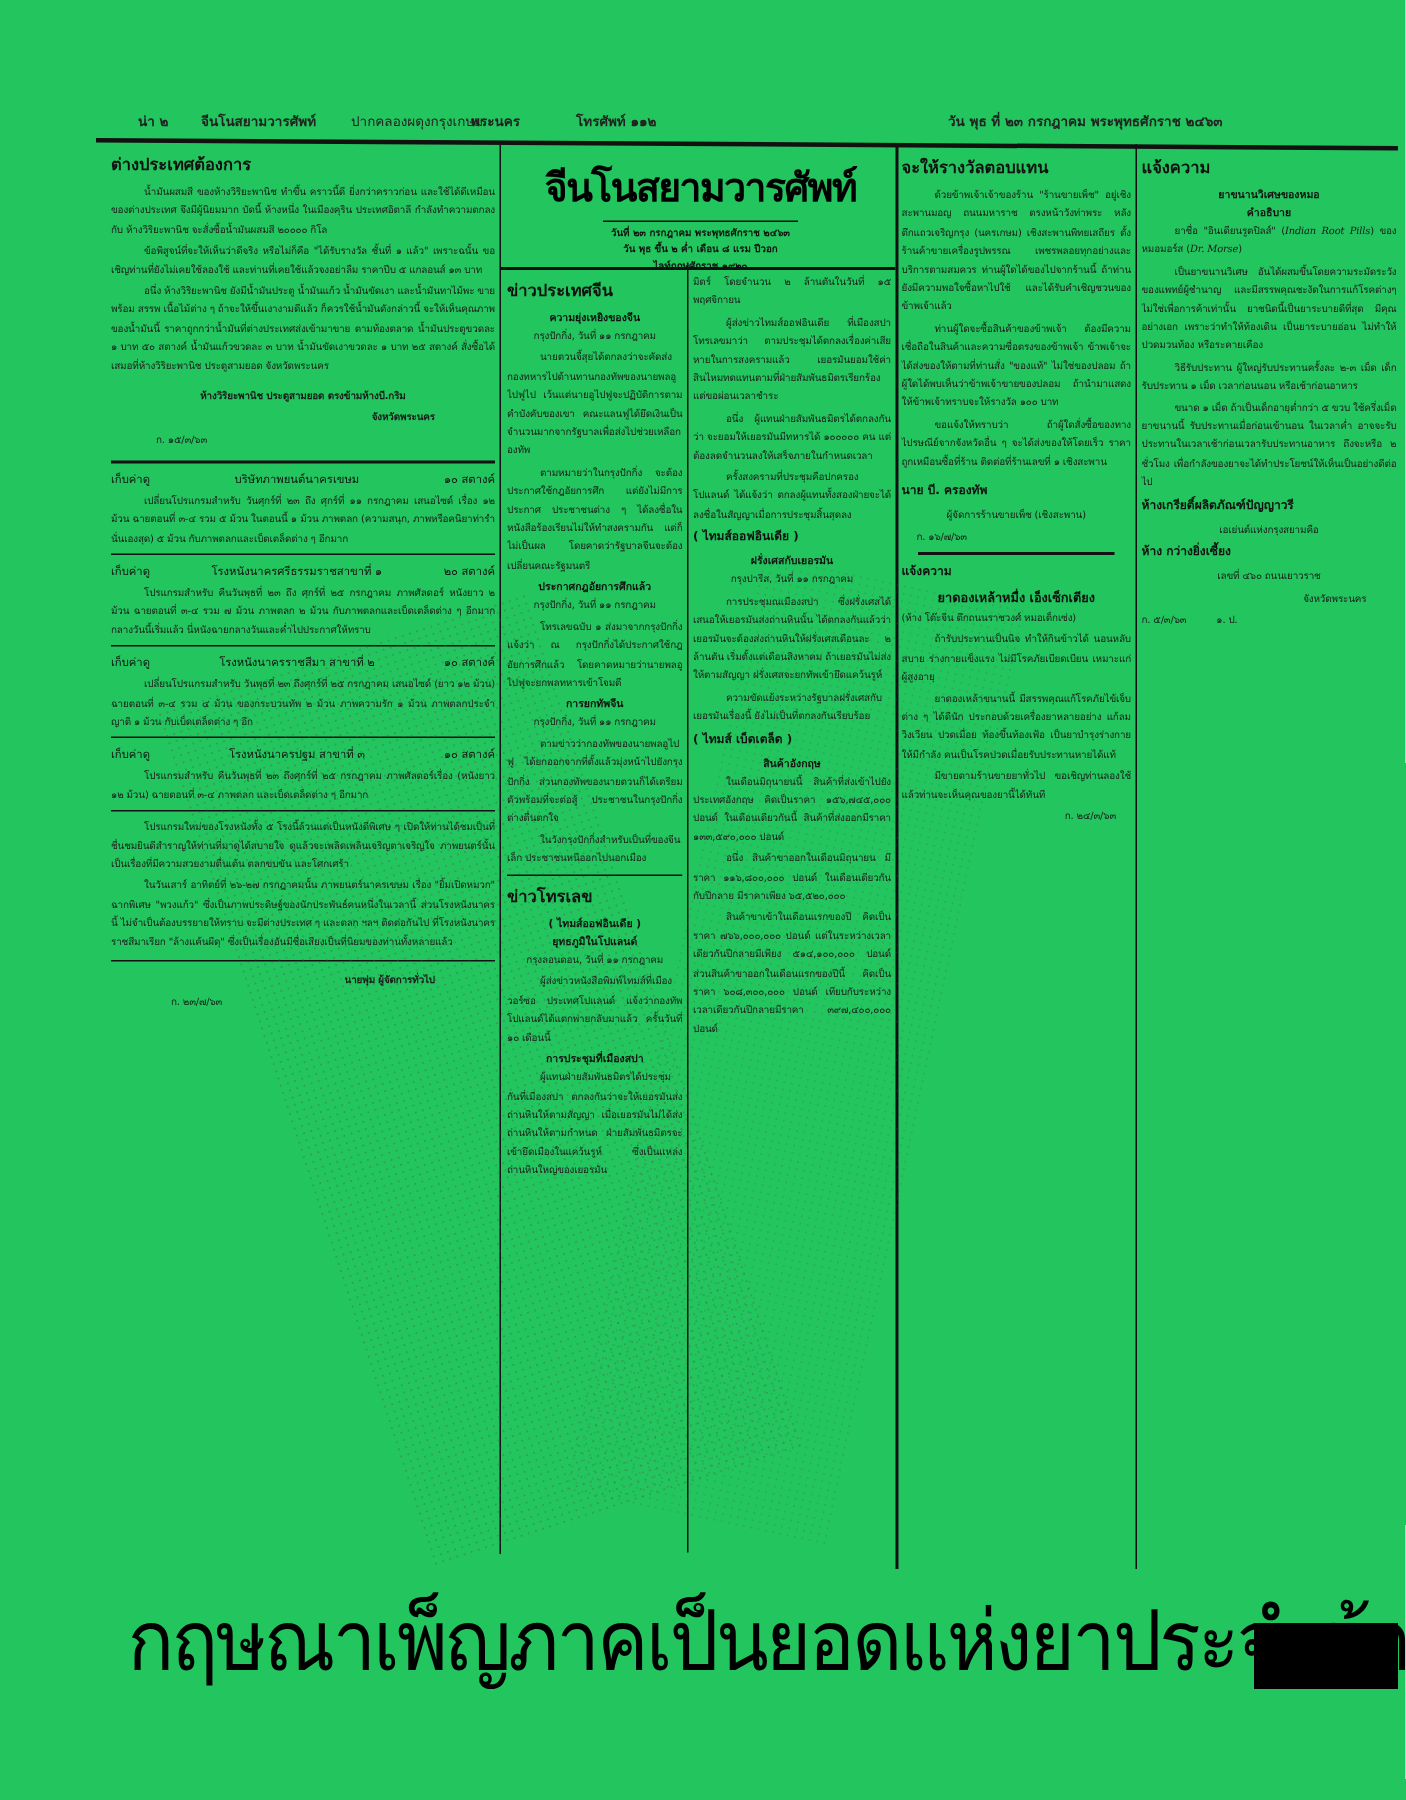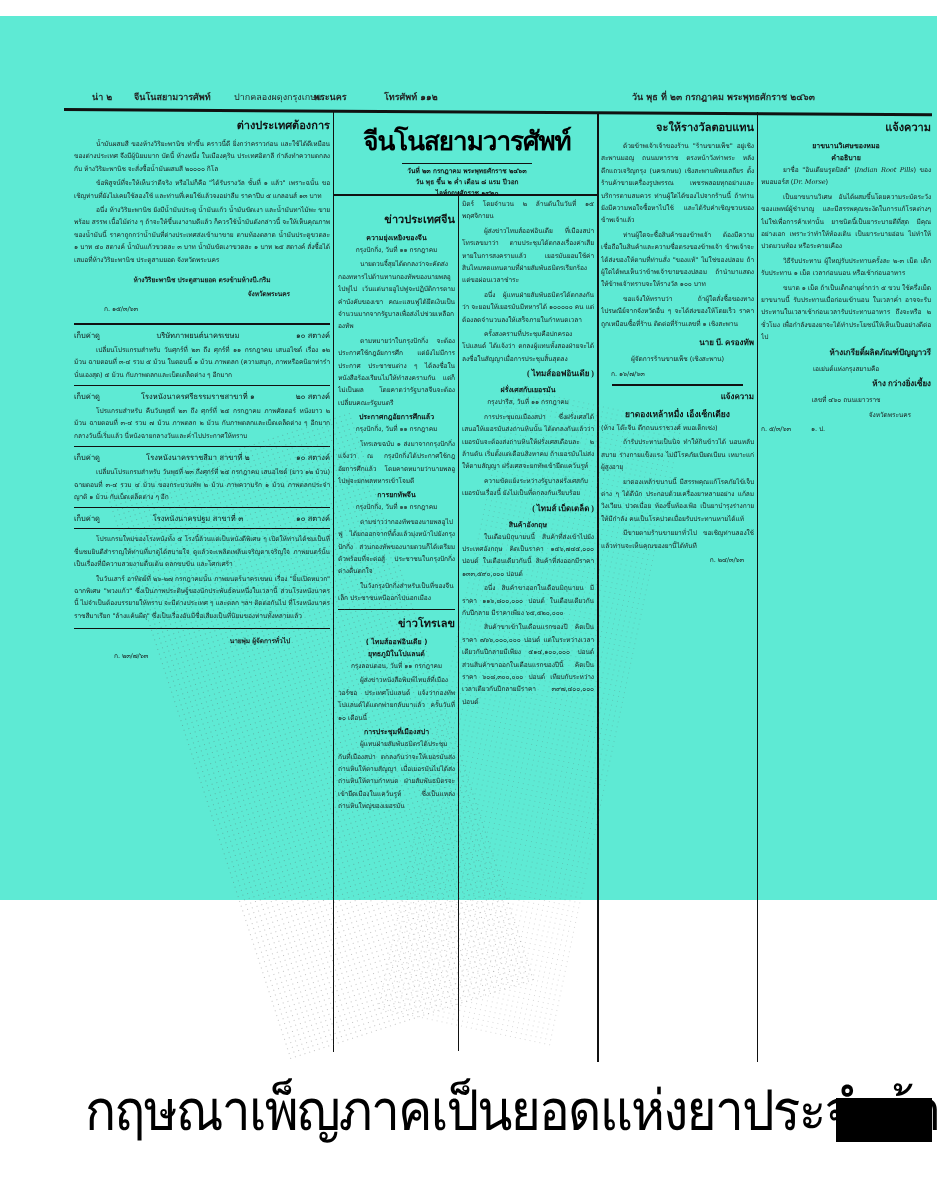--- a/index.html
+++ b/index.html
@@ -1,27 +1,27 @@
 <!DOCTYPE html>
 <html><head>
 <meta charset="utf-8">
 <style>
   html, body { margin:0; padding:0; background:#ffffff; }
   body { width:937px; height:1200px; position:relative; overflow:hidden;
          font-family:"DejaVu Sans", sans-serif; color:#111; }
-  .page { position:absolute; left:0; top:0; width:937px; height:884px; background:#5eead4;margin-top:16px; }
+  .page { position:absolute; left:0; top:0; width:937px; height:1200px; background:#22c55e; }
   .running-head { position:absolute; top:72px; left:92px; right:24px; height:20px;
                   font-size:9px; font-weight:bold; color:#222; }
   .running-head span { position:absolute; top:2px; white-space:nowrap; }
   .rule { position:absolute; background:#111; }
   .col { position:absolute; overflow:hidden; }
   .col p { margin:0 0 2px 0; font-size:6.6px; line-height:12.4px; text-align:justify;
            letter-spacing:-0.1px; color:#1a1a1a; }
   .col p.indent { text-indent:22px; }
-  .h { text-align:right; font-weight:bold; margin:2px 0 4px 0; color:#111;font-family:Liberation Serif, serif; }
+  .h { text-align:left; font-weight:bold; margin:2px 0 4px 0; color:#111; }
   .h2 { font-size:11px; }
   .h3 { font-size:8px; }
   .center { text-align:center !important; }
   .right { text-align:right !important; }
   .sub { font-size:7px; text-align:center; margin:1px 0; font-weight:bold; }
   .masthead { text-align:center; }
   .masthead .title { font-family:"DejaVu Serif", serif; font-size:26px; font-weight:bold;
                      letter-spacing:-1px; margin-top:6px; color:#000; }
   .masthead .line { font-size:6.5px; font-weight:bold; line-height:11px; }
   .eng { font-family:"DejaVu Serif", serif; font-weight:bold; font-size:11px; line-height:14px; text-align:center; }
@@ -94,39 +94,40 @@
         </div>
       <p class="indent">เปลี่ยนโปรแกรมสำหรับ วันพุธที่ ๒๓ ถึงศุกร์ที่ ๒๕ กรกฎาคม เสนอไซด์ (ยาว ๑๒ ม้วน) ฉายตอนที่ ๓-๔ รวม ๔ ม้วน ของกระบวนทัพ ๒ ม้วน ภาพความรัก ๑ ม้วน ภาพตลกประจำญาติ ๑ ม้วน กับเบ็ดเตล็ดต่าง ๆ อีก</p>
     </div>
     <div class="rule" style="position:relative;height:1px;width:100%;margin:4px 0"></div>
     <div>
       <div class="notice-row">
           <span>เก็บค่าดู</span>
           <span>โรงหนังนาครปฐม สาขาที่ ๓</span>
           <span>๑๐ สตางค์</span>
         </div>
+      <p class="indent">โปรแกรมสำหรับ คืนวันพุธที่ ๒๓ ถึงศุกร์ที่ ๒๕ กรกฎาคม ภาพศัลดอร์เรื่อง (หนังยาว ๑๒ ม้วน) ฉายตอนที่ ๓-๔ ภาพตลก และเบ็ดเตล็ดต่าง ๆ อีกมาก</p>
     </div>
     <div class="rule" style="position:relative;height:1px;width:100%;margin:4px 0"></div>
     <p class="indent">โปรแกรมใหม่ของโรงหนังทั้ง ๕ โรงนี้ล้วนแต่เป็นหนังดีพิเศษ ๆ เปิดให้ท่านได้ชมเป็นที่ชื่นชมยินดีสำราญให้ท่านที่มาดูได้สบายใจ ดูแล้วจะเพลิดเพลินเจริญตาเจริญใจ ภาพยนตร์นั้นเป็นเรื่องที่มีความสวยงามตื่นเต้น ตลกขบขัน และโศกเศร้า</p>
     <p class="indent">ในวันเสาร์ อาทิตย์ที่ ๒๖-๒๗ กรกฎาคมนั้น ภาพยนตร์นาครเขษม เรื่อง "ยิ้มเปิดหมวก" ฉากพิเศษ "พวงแก้ว" ซึ่งเป็นภาพประดิษฐ์ของนักประพันธ์คนหนึ่งในเวลานี้ ส่วนโรงหนังนาครนี้ ไม่จำเป็นต้องบรรยายให้ทราบ จะมีต่างประเทศ ๆ และตลก ฯลฯ ติดต่อกันไป ที่โรงหนังนาครราชสีมาเรียก "ล้างแค้นผีดุ" ซึ่งเป็นเรื่องอันมีชื่อเสียงเป็นที่นิยมของท่านทั้งหลายแล้ว</p>
     <div class="rule" style="position:relative;height:1px;width:100%;margin:6px 0"></div>
     <p class="right sig" style="margin-right:40px">นายพุ่ม ผู้จัดการทั่วไป</p>
     <p class="ref" style="padding-left:40px">ก. ๒๓/๗/๖๓</p>
   </div>
 
   <div class="col masthead" style="left:340px;top:98px;width:254px;height:80px">
     <div class="title">จีนโนสยามวารศัพท์</div>
     <div class="rule" style="position:relative;height:1px;width:130px;margin:2px auto"></div>
     <div class="line">วันที่ ๒๓ กรกฎาคม พระพุทธศักราช ๒๔๖๓</div>
     <div class="line">วัน พุธ ขึ้น ๒ ค่ำ เดือน ๘ แรม ปีวอก</div>
     <div class="line">ไลท์กฤษศักราช ๑๙๒๐</div>
   </div>
   <div class="rule" style="left:334px;top:178px;width:263px;height:1.5px"></div>
 
-  <div class="col" style="left:338px;top:192px;width:117px;height:855px">
+  <div class="col" style="left:338px;top:182px;width:117px;height:855px">
     <div class="h h2">ข่าวประเทศจีน</div>
     <div class="sub">ความยุ่งเหยิงของจีน</div>
     <p class="center">กรุงปักกิ่ง, วันที่ ๑๑ กรกฎาคม</p>
     <p class="indent">นายตวนจี้สุยได้ตกลงว่าจะคัดส่งกองทหารไปต้านทานกองทัพของนายพลอูไปฟูไป เว้นแต่นายอูไปฟูจะปฏิบัติการตามคำบังคับของเขา คณะแลนฟูได้ยึดเงินเป็นจำนวนมากจากรัฐบาลเพื่อส่งไปช่วยเหลือกองทัพ</p>
     <p class="indent">ตามหมายว่าในกรุงปักกิ่ง จะต้องประกาศใช้กฎอัยการศึก แต่ยังไม่มีการประกาศ ประชาชนต่าง ๆ ได้ลงชื่อในหนังสือร้องเรียนไม่ให้ทำสงครามกัน แต่ก็ไม่เป็นผล โดยคาดว่ารัฐบาลจีนจะต้องเปลี่ยนคณะรัฐมนตรี</p>
     <div class="sub">ประกาศกฎอัยการศึกแล้ว</div>
     <p class="center">กรุงปักกิ่ง, วันที่ ๑๑ กรกฎาคม</p>
     <p class="indent">โทรเลขฉบับ ๑ ส่งมาจากกรุงปักกิ่งแจ้งว่า ณ กรุงปักกิ่งได้ประกาศใช้กฎอัยการศึกแล้ว โดยคาดหมายว่านายพลอูไปฟูจะยกพลทหารเข้าโจมตี</p>
     <div class="sub">การยกทัพจีน</div>
     <p class="center">กรุงปักกิ่ง, วันที่ ๑๑ กรกฎาคม</p>

